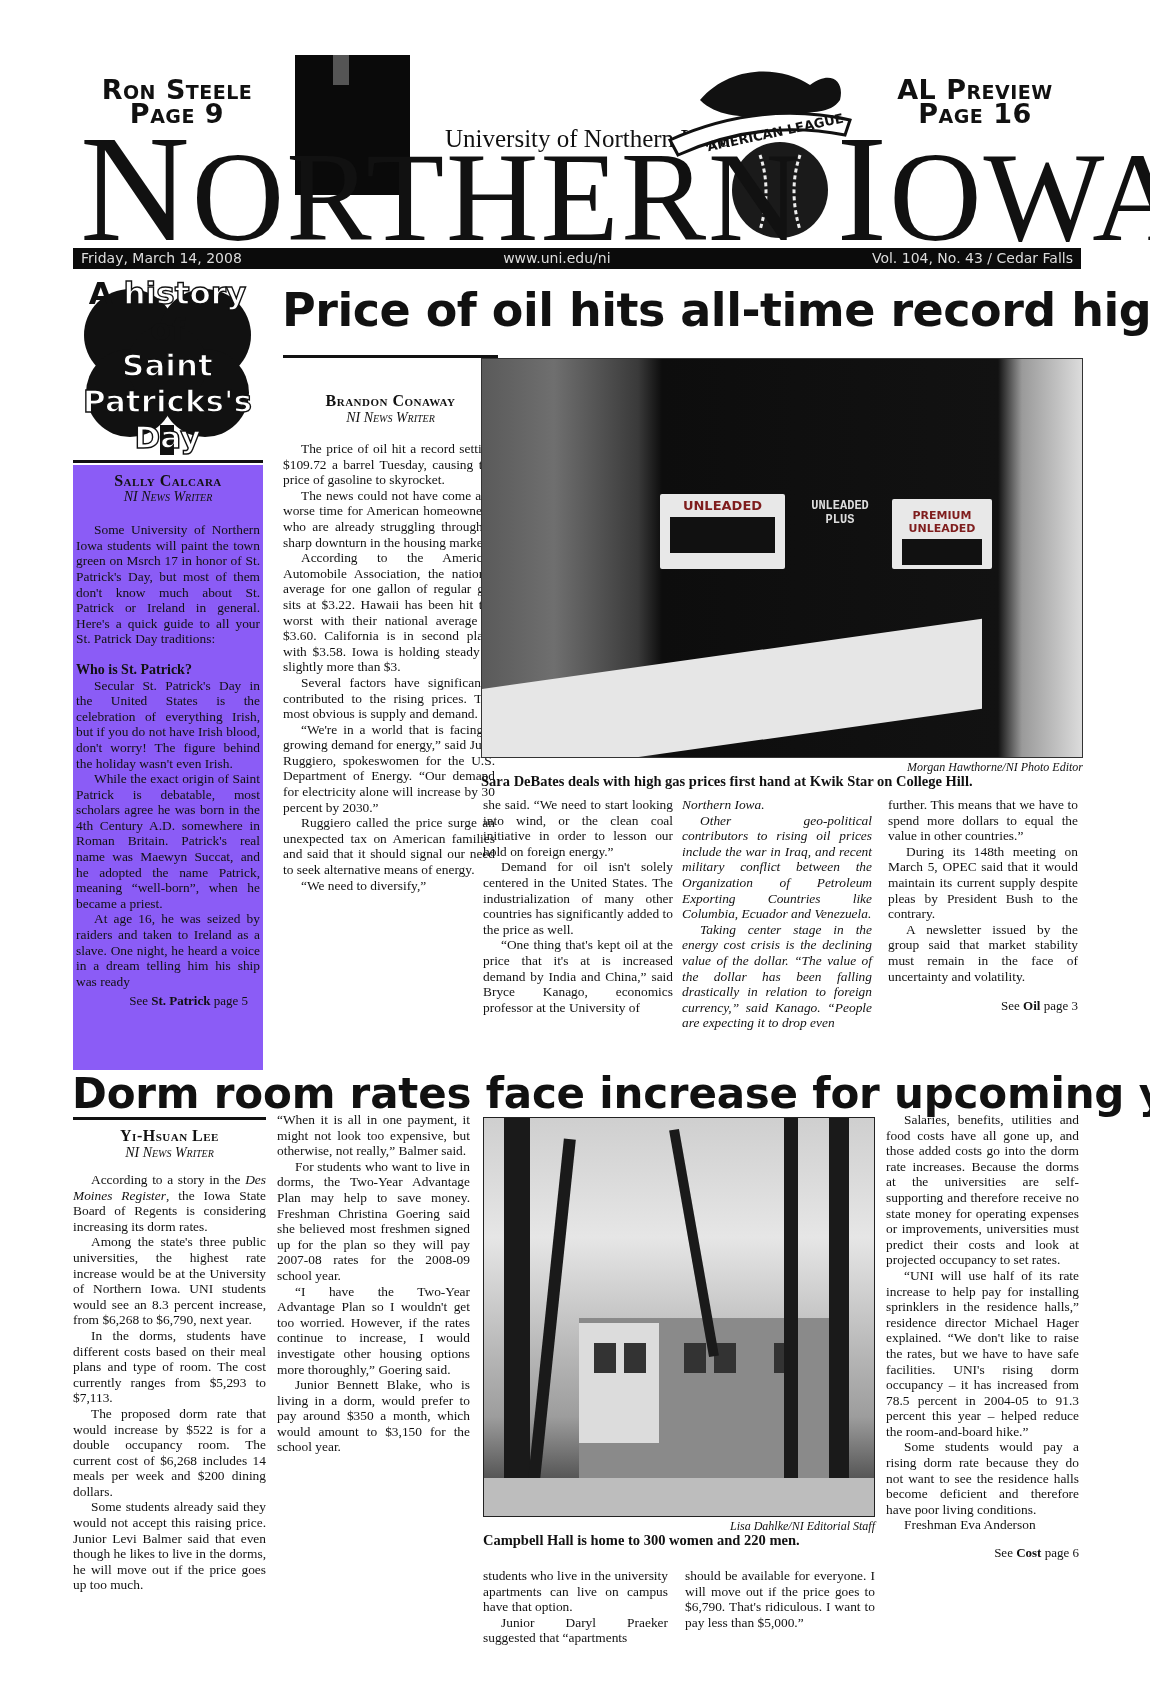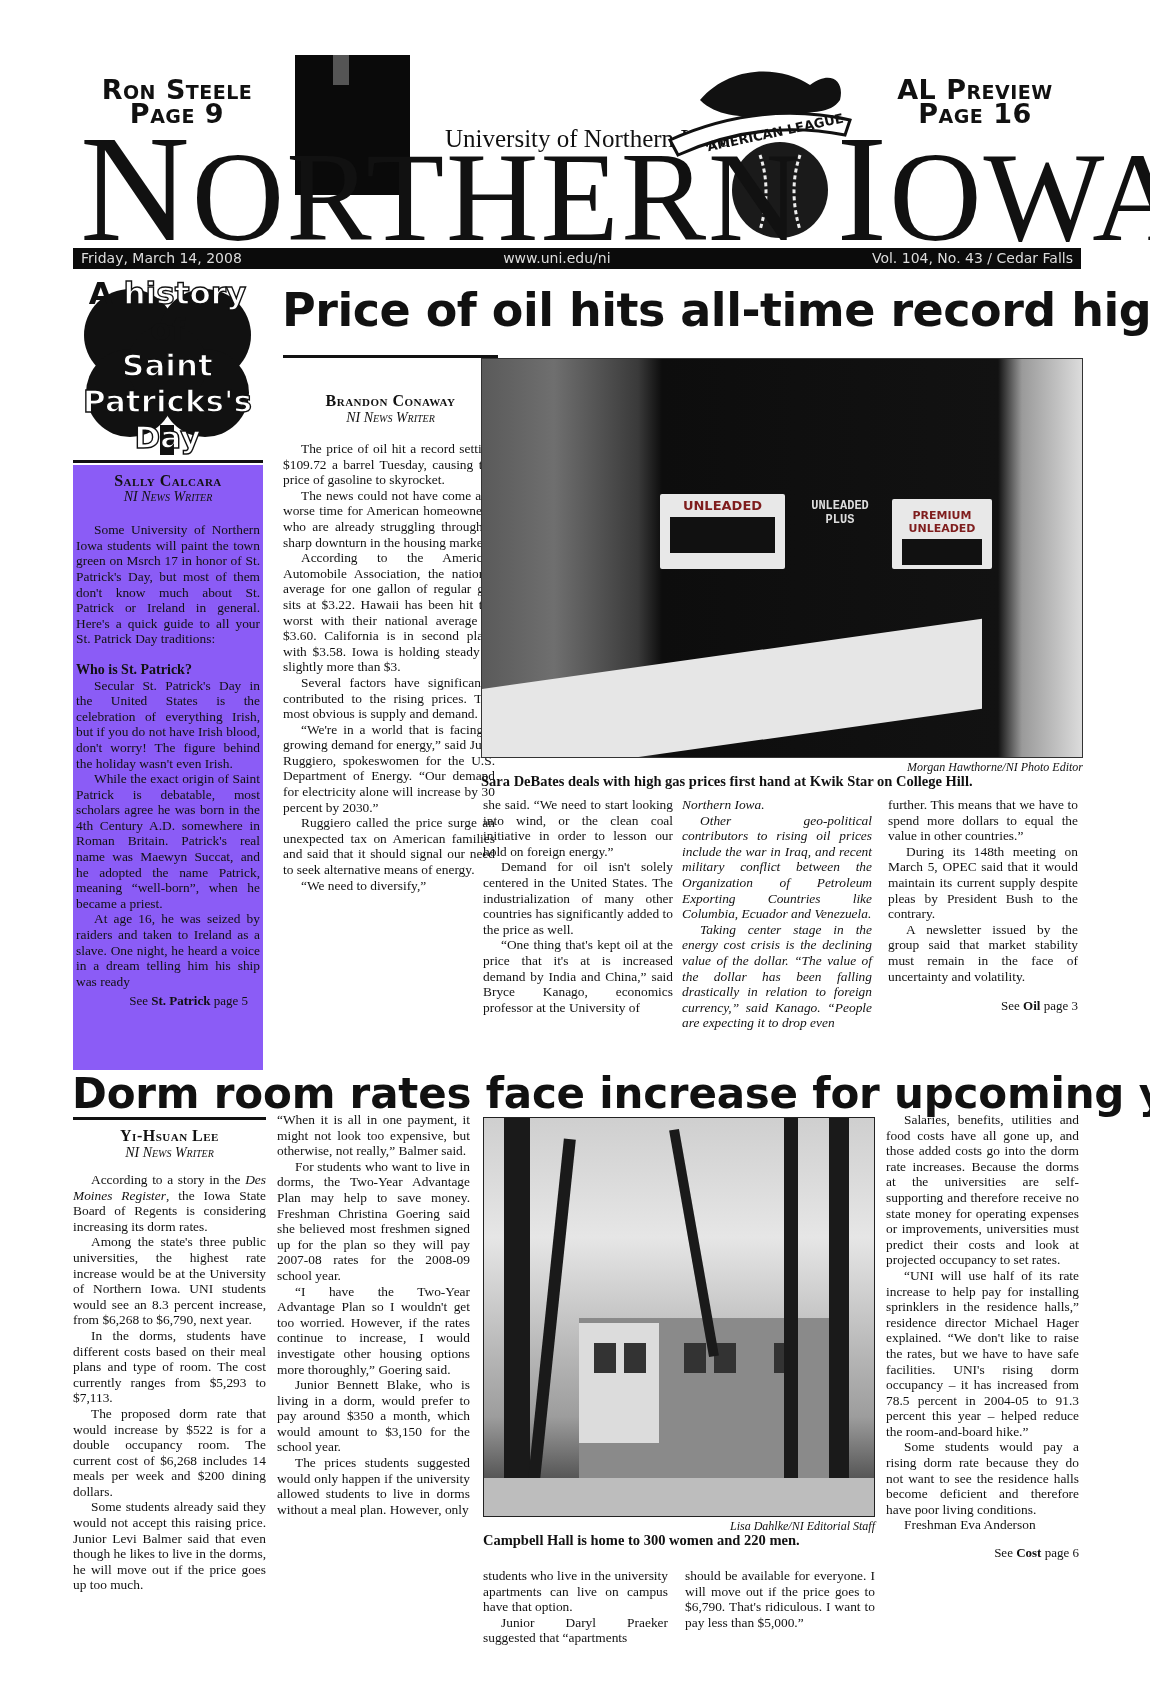--- a/index.html
+++ b/index.html
@@ -191,21 +191,20 @@
   <p>In the dorms, students have different costs based on their meal plans and type of room. The cost currently ranges from $5,293 to $7,113.</p>
   <p>The proposed dorm rate that would increase by $522 is for a double occupancy room. The current cost of $6,268 includes 14 meals per week and $200 dining dollars.</p>
   <p>Some students already said they would not accept this raising price. Junior Levi Balmer said that even though he likes to live in the dorms, he will move out if the price goes up too much.</p>
 </div>
 
 <div class="abs col" style="left:277px; top:1112px; width:193px;">
   <p class="noind">“When it is all in one payment, it might not look too expensive, but otherwise, not really,” Balmer said.</p>
   <p>For students who want to live in dorms, the Two-Year Advantage Plan may help to save money. Freshman Christina Goering said she believed most freshmen signed up for the plan so they will pay 2007-08 rates for the 2008-09 school year.</p>
   <p>“I have the Two-Year Advantage Plan so I wouldn't get too worried. However, if the rates continue to increase, I would investigate other housing options more thoroughly,” Goering said.</p>
   <p>Junior Bennett Blake, who is living in a dorm, would prefer to pay around $350 a month, which would amount to $3,150 for the school year.</p>
-  <p>The prices students suggested would only happen if the university allowed students to live in dorms without a meal plan. However, only</p>
 </div>
 
 <div class="abs photo-hall" style="left:483px; top:1117px; width:392px; height:400px;">
   <div class="building" style="left:95px; top:200px; width:250px; height:170px;"></div>
   <div class="building" style="left:95px; top:205px; width:80px; height:120px; background:#dcdcdc;"></div>
   <div class="window" style="left:110px; top:225px; width:22px; height:30px;"></div>
   <div class="window" style="left:140px; top:225px; width:22px; height:30px;"></div>
   <div class="window" style="left:200px; top:225px; width:22px; height:30px;"></div>
   <div class="window" style="left:230px; top:225px; width:22px; height:30px;"></div>
   <div class="window" style="left:290px; top:225px; width:22px; height:30px;"></div>

